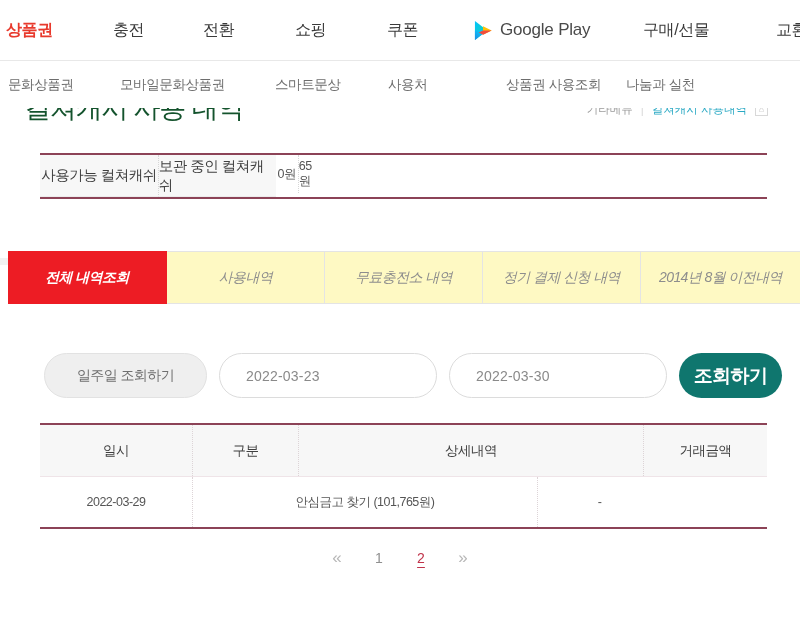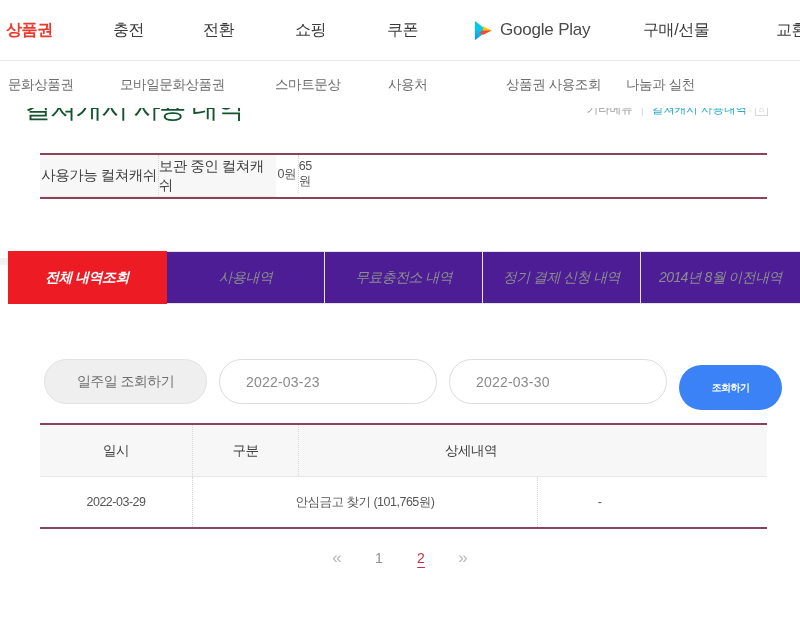--- a/index.html
+++ b/index.html
@@ -89,21 +89,21 @@
     position:absolute; left:0; top:157px; width:800px; height:354px;
     background:#ffffff;
   }
   .tabs-wrap {
     position:absolute; left:0; top:0; width:800px; height:53px;
   }
   .tab {
     position:absolute; top:0; height:53px;
     display:flex; align-items:center; justify-content:center;
     font-size:14px; color:#8d8d8d; letter-spacing:-0.6px;
-    background:#4c1d95; border:1px solid #e4e4e4; border-left:none;
+    background:#fef9c3; border:1px solid #e4e4e4; border-left:none;
     white-space:nowrap; cursor:pointer;
   }
   .tab.active {
     background:#ed1c24; border-color:#ed1c24;
     color:#ffffff; font-weight:bold;
   }
 
   
   .filters {
     position:absolute; left:44px; top:354px;
@@ -116,25 +116,24 @@
     font-size:14px; color:#6f6f6f; letter-spacing:-0.6px; cursor:pointer;
   }
   .datefield {
     width:218px; height:45px; border-radius:23px;
     background:#ffffff; border:1px solid #dcdcdc;
     display:flex; align-items:center; padding-left:26px;
     font-size:14px; color:#8a8a8a; letter-spacing:0.2px; cursor:pointer;
   }
   .btn-search {
     width:103px; height:45px; border-radius:23px;
-    background:#3b82f6; border:none;
-    display:flex; align-items:center; justify-content:center;
-    font-size:10px; color:#ffffff; font-weight:bold; letter-spacing:-0.6px;
+    background:#0f766e; border:none;
+    display:flex; align-items:center; justify-content:center;
+    font-size:19px; color:#ffffff; font-weight:bold; letter-spacing:-0.6px;
     cursor:pointer;
-    margin-top:12px;
   }
 
   
   .tbl {
     position:absolute; left:40px; top:424px; width:727px;
     border-top:2px solid #8c4357; border-bottom:2px solid #8c4357;
   }
   .tr { display:flex; }
   .tr-head { background:#f7f7f7; height:52px; border-bottom:1px solid #efe4e8; }
   .tr-body { background:#ffffff; height:50px; }
@@ -247,20 +246,21 @@
     <div class="datefield">2022-03-23</div>
     <div class="datefield">2022-03-30</div>
     <div class="btn-search">조회하기</div>
   </div>
 
   <div class="tbl" style="top:315px;">
     <div class="tr tr-head">
       <div class="td c0">일시</div>
       <div class="td c1">구분</div>
       <div class="td c2">상세내역</div>
+      <div class="td c3">거래금액</div>
     </div>
     <div class="tr tr-body">
       <div class="td c0">2022-03-29</div>
       <div class="td c2">안심금고 찾기 (101,765원)</div>
       <div class="td c3">-</div>
     </div>
   </div>
 
   <div class="paging" style="top:440px;">
     <span class="pg arrow">«</span>

